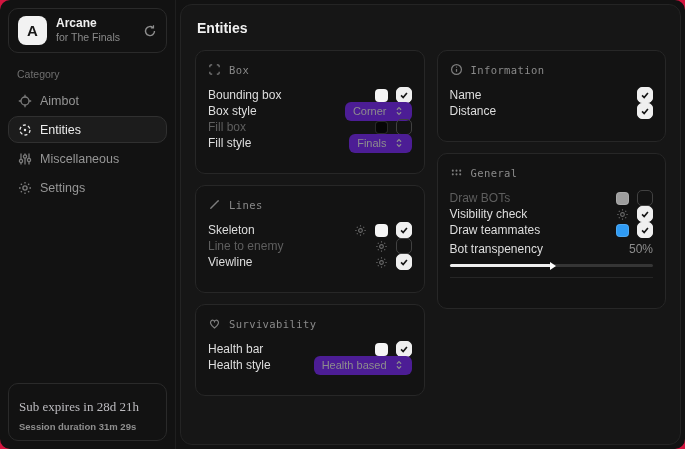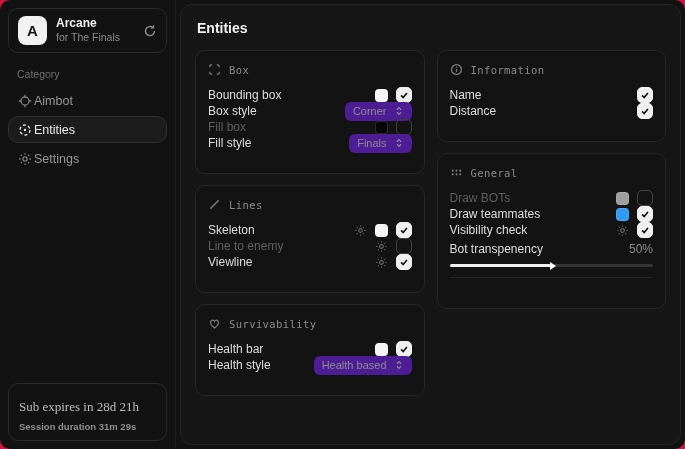--- a/index.html
+++ b/index.html
@@ -28,21 +28,21 @@
     display:flex; align-items:center; justify-content:center;
     color:#161616; font-weight:bold; font-size:15px;
   }
   .logo-text { flex:1; line-height:1.25; }
   .app-name { font-size:12px; font-weight:bold; color:#f0f0f0; }
   .app-sub  { font-size:10.5px; color:#8a8a8a; }
   .refresh { color:#8d8d8d; display:flex; }
   .category { font-size:10.5px; color:#6f6f6f; margin:15px 9px 7px; }
   .nav { display:flex; flex-direction:column; gap:2px; }
   .nav-item {
-    height:27px; display:flex; align-items:center; gap:2px;
+    height:27px; display:flex; align-items:center; gap:8px;
     padding:0 9px; border:1px solid transparent; border-radius:10px;
     color:#969696; font-size:12.5px; cursor:default;
   }
   .nav-item .nicon { display:flex; color:#7c7c7c; }
   .nav-item.active { background:#1c1c1c; border-color:#303030; color:#ececec; }
   .nav-item.active .nicon { color:#e6e6e6; }
   .sb-spacer { flex:1; }
   .sub-box {
     border:1px solid #2a2a2a; border-radius:10px; padding:7px 10px 8px;
   }
@@ -131,20 +131,31 @@
         <span>Aimbot</span>
       </div>
       <div class="nav-item active">
         <span class="nicon">
           <svg width="14" height="14" viewBox="0 0 14 14" fill="none" stroke="currentColor" stroke-width="1.3">
             <circle cx="7" cy="7" r="5" stroke-dasharray="3 2.2"></circle>
               <circle cx="7" cy="7" r="1.2" fill="currentColor" stroke="none"></circle>
           </svg>
         </span>
         <span>Entities</span>
+      </div>
+      <div class="nav-item">
+        <span class="nicon">
+          <svg width="14" height="14" viewBox="0 0 14 14" fill="none" stroke="currentColor" stroke-width="1.3">
+            <path d="M3 1.5v11M7 1.5v11M11 1.5v11"></path>
+            <circle cx="3" cy="9" r="1.6" fill="#121212"></circle>
+              <circle cx="7" cy="4.5" r="1.6" fill="#121212"></circle>
+              <circle cx="11" cy="8" r="1.6" fill="#121212"></circle>
+          </svg>
+        </span>
+        <span>Miscellaneous</span>
       </div>
       <div class="nav-item">
         <span class="nicon">
           <svg width="14" height="14" viewBox="0 0 14 14" fill="none" stroke="currentColor" stroke-width="1.3">
             <circle cx="7" cy="7" r="2.1"></circle>
             <path d="M7 1v1.6M7 11.4V13M1 7h1.6M11.4 7H13M2.8 2.8l1.1 1.1M10.1 10.1l1.1 1.1M11.2 2.8l-1.1 1.1M3.9 10.1l-1.1 1.1"></path>
           </svg>
         </span>
         <span>Settings</span>
       </div>
@@ -372,39 +383,39 @@
               <div class="row muted">
                 <span class="rlabel">Draw BOTs</span>
                 <span class="ctrls">
                   <span class="swatch" style="background: rgb(158, 158, 158);"></span>
                   <span class="checkbox">
                     
                   </span>
                 </span>
               </div>
               <div class="row">
-                <span class="rlabel">Draw teammates</span>
-                <span class="ctrls">
-                  <span class="swatch" style="background: rgb(47, 155, 244);"></span>
-                  <span class="checkbox checked">
-                    <svg width="10" height="10" viewBox="0 0 12 12" fill="none" stroke="#161616" stroke-width="2">
-                        <path d="M2.5 6.5 5 9l4.5-5.5"></path>
-                      </svg>
-                  </span>
-                </span>
-              </div>
-              <div class="row">
                 <span class="rlabel">Visibility check</span>
                 <span class="ctrls">
                   <span class="gear-sm">
                     <svg width="13" height="13" viewBox="0 0 14 14" fill="none" stroke="currentColor" stroke-width="1.2">
                         <circle cx="7" cy="7" r="2"></circle>
                         <path d="M7 1.4v1.4M7 11.2v1.4M1.4 7h1.4M11.2 7h1.4M3 3l1 1M10 10l1 1M11 3l-1 1M4 10l-1 1"></path>
                       </svg>
                   </span>
+                  <span class="checkbox checked">
+                    <svg width="10" height="10" viewBox="0 0 12 12" fill="none" stroke="#161616" stroke-width="2">
+                        <path d="M2.5 6.5 5 9l4.5-5.5"></path>
+                      </svg>
+                  </span>
+                </span>
+              </div>
+              <div class="row">
+                <span class="rlabel">Draw teammates</span>
+                <span class="ctrls">
+                  <span class="swatch" style="background: rgb(47, 155, 244);"></span>
                   <span class="checkbox checked">
                     <svg width="10" height="10" viewBox="0 0 12 12" fill="none" stroke="#161616" stroke-width="2">
                         <path d="M2.5 6.5 5 9l4.5-5.5"></path>
                       </svg>
                   </span>
                 </span>
               </div>
 
               <div class="slider-group">
                 <div class="slider-head">

